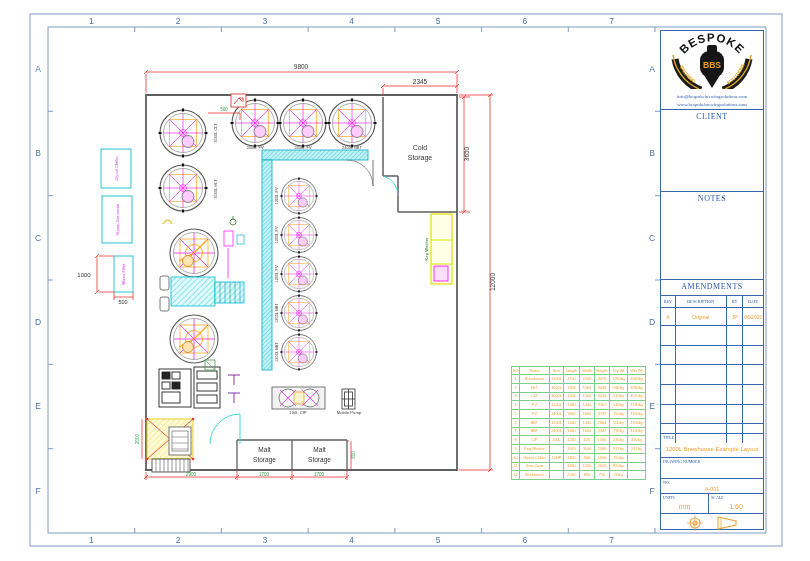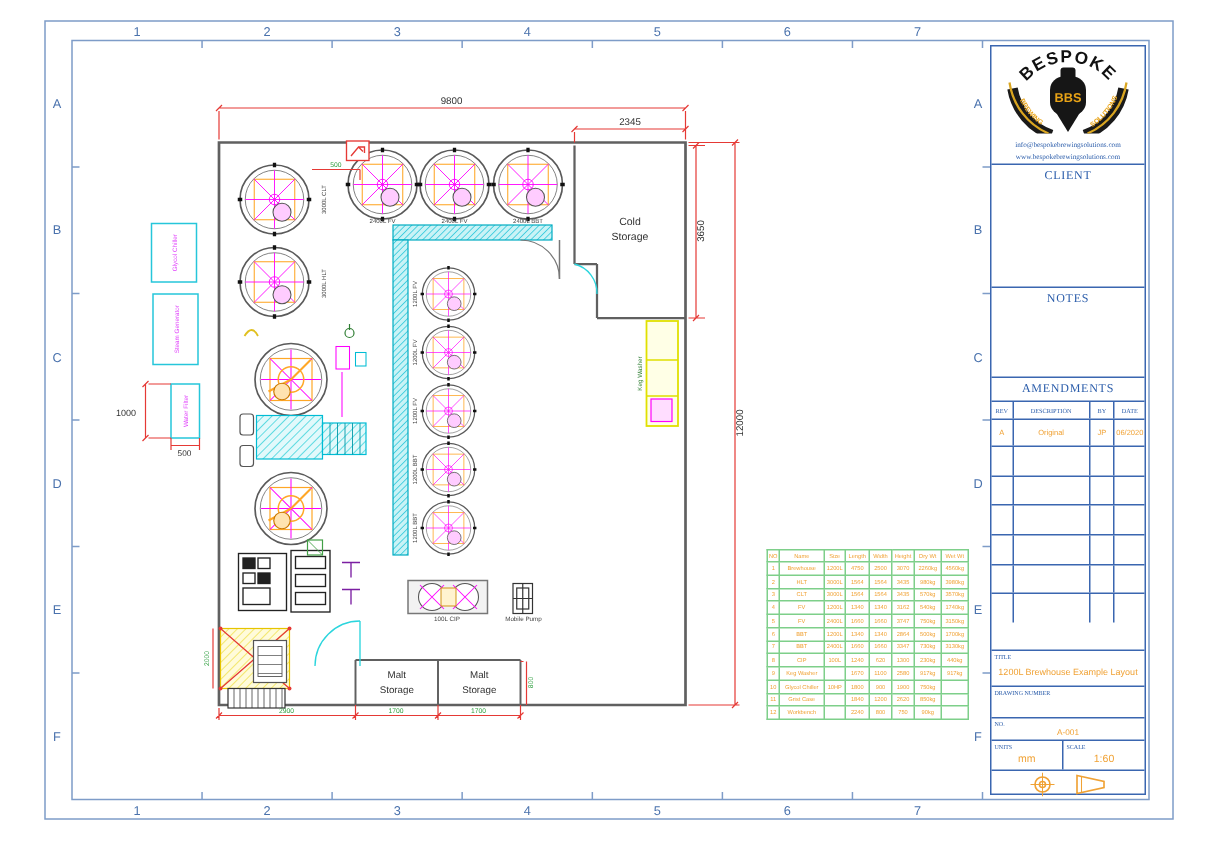--- a/index.html
+++ b/index.html
@@ -522,21 +522,21 @@
     </div>
 
     <div class="tsec" style="top:160px;height:78px;">
       <div class="tb-head">NOTES</div>
     </div>
 
     <div class="tsec" style="top:78px;height:82px;">
       <div class="tb-head">CLIENT</div>
     </div>
 
-    <div class="tsec" style="top:220px;height:164px;">
+    <div class="tsec" style="top:248px;height:164px;">
       <div class="tb-head">AMENDMENTS</div>
       <div class="am-table" style="top:15px;bottom:0;">
         <div class="am-row am-head">
           <div class="am-c0">REV</div>
           <div class="am-c1">DESCRIPTION</div>
           <div class="am-c2">BY</div>
           <div class="am-c3">DATE</div>
         </div>
         <div class="am-row am-data">
           <div class="am-c0">A</div>

